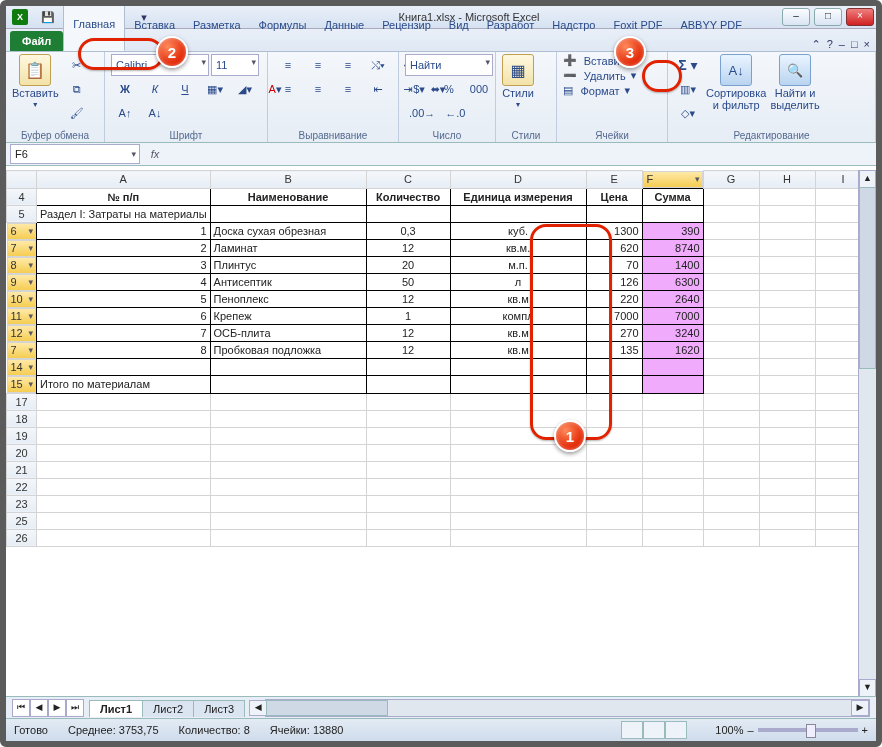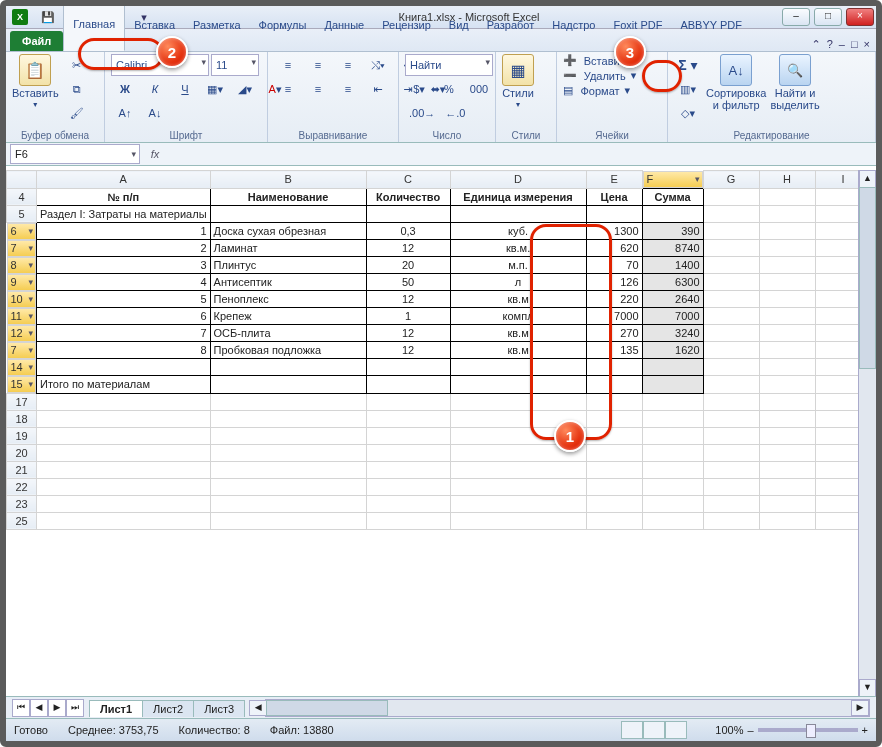--- a/index.html
+++ b/index.html
@@ -44,21 +44,21 @@
 .gridwrap{position:absolute;top:164px;left:0;right:0;bottom:44px;overflow:hidden;background:#fff;}
 .grid{border-collapse:collapse;table-layout:fixed;}
 .grid th,.grid td{border:1px solid #d4d4d4;padding:0 3px;height:17px;box-sizing:border-box;overflow:hidden;white-space:nowrap;}
 .grid th{background:linear-gradient(#f4f7fb,#e6edf5);font-weight:normal;color:#333;text-align:center;}
 .grid th.rh{width:30px;text-align:center;}
 .grid th.sel, .grid td.rh.sel{background:linear-gradient(#ffe9a8,#f5cd52);}
 .grid td.rh{background:linear-gradient(#f4f7fb,#e6edf5);text-align:center;color:#333;}
 .cell-b{border:1px solid #000 !important;}
 .cell-b.h{text-align:center;font-weight:bold;}
 .num{text-align:right;}
-.selcell{background:#e5e5e5;}
+.selcell{background:#f0abfc;}
 
 .sheetbar{position:absolute;bottom:22px;left:0;right:0;height:22px;background:#e8eef6;border-top:1px solid #9bb;display:flex;align-items:center;font-size:11px;}
 .sheetbar .nav{display:flex;gap:0;margin:0 6px;}
 .sheetbar .nav span{width:16px;height:16px;border:1px solid #aac;background:#fff;text-align:center;line-height:14px;font-size:9px;}
 .stab{padding:2px 10px;border:1px solid #9bb;border-bottom:none;background:#fff;margin-left:-1px;}
 .stab.active{background:#fff;font-weight:bold;}
 .stab.inactive{background:#dbe5f1;}
 .sheetbar .scroll{flex:1;height:16px;margin:0 6px 0 20px;background:#e1e7ef;border:1px solid #aac;position:relative;}
 .sheetbar .scroll .th{position:absolute;left:0;top:0;height:14px;width:120px;background:#cfd9e6;border:1px solid #9bb;}
 .sheetbar .scroll .abtn{position:absolute;top:0;width:16px;height:14px;background:#eef3f9;border:1px solid #aac;text-align:center;line-height:12px;font-size:9px;}
@@ -498,20 +498,32 @@
             <td class="" style=""></td>
             <td class="" style=""></td>
             <td class="" style=""></td>
             <td class="" style=""></td>
             <td class="" style=""></td>
             <td class="" style=""></td>
             <td class="" style=""></td>
             <td class="" style=""></td>
             <td class="" style=""></td>
           </tr>
+          <tr>
+            <td class="rh">26</td>
+            <td class="" style=""></td>
+            <td class="" style=""></td>
+            <td class="" style=""></td>
+            <td class="" style=""></td>
+            <td class="" style=""></td>
+            <td class="" style=""></td>
+            <td class="" style=""></td>
+            <td class="" style=""></td>
+            <td class="" style=""></td>
+          </tr>
         </tbody>
       </table>
   </div>
 
   <div class="vscroll">
     <div class="abtn">▲</div>
     <div class="th"></div>
     <div class="abtn" style="position:absolute;bottom:0;left:0;right:0;">▼</div>
   </div>
 
@@ -529,21 +541,21 @@
       <div class="abtn" style="left:-17px;">◀</div>
       <div class="th"></div>
       <div class="abtn" style="right:0;">▶</div>
     </div>
   </div>
 
   <div class="status">
     <span>Готово</span>
     <span><span>Среднее:</span> <span>3753,75</span></span>
     <span><span>Количество:</span> <span>8</span></span>
-    <span><span>Файл:</span> <span>13880</span></span>
+    <span><span>Ячейки:</span> <span>13880</span></span>
     <div class="views">
       <span></span>
       <span></span>
       <span></span>
     </div>
     <div class="zoom">
       <span>100%</span>
       <span>–</span>
       <div class="slider"></div>
       <span>+</span>

